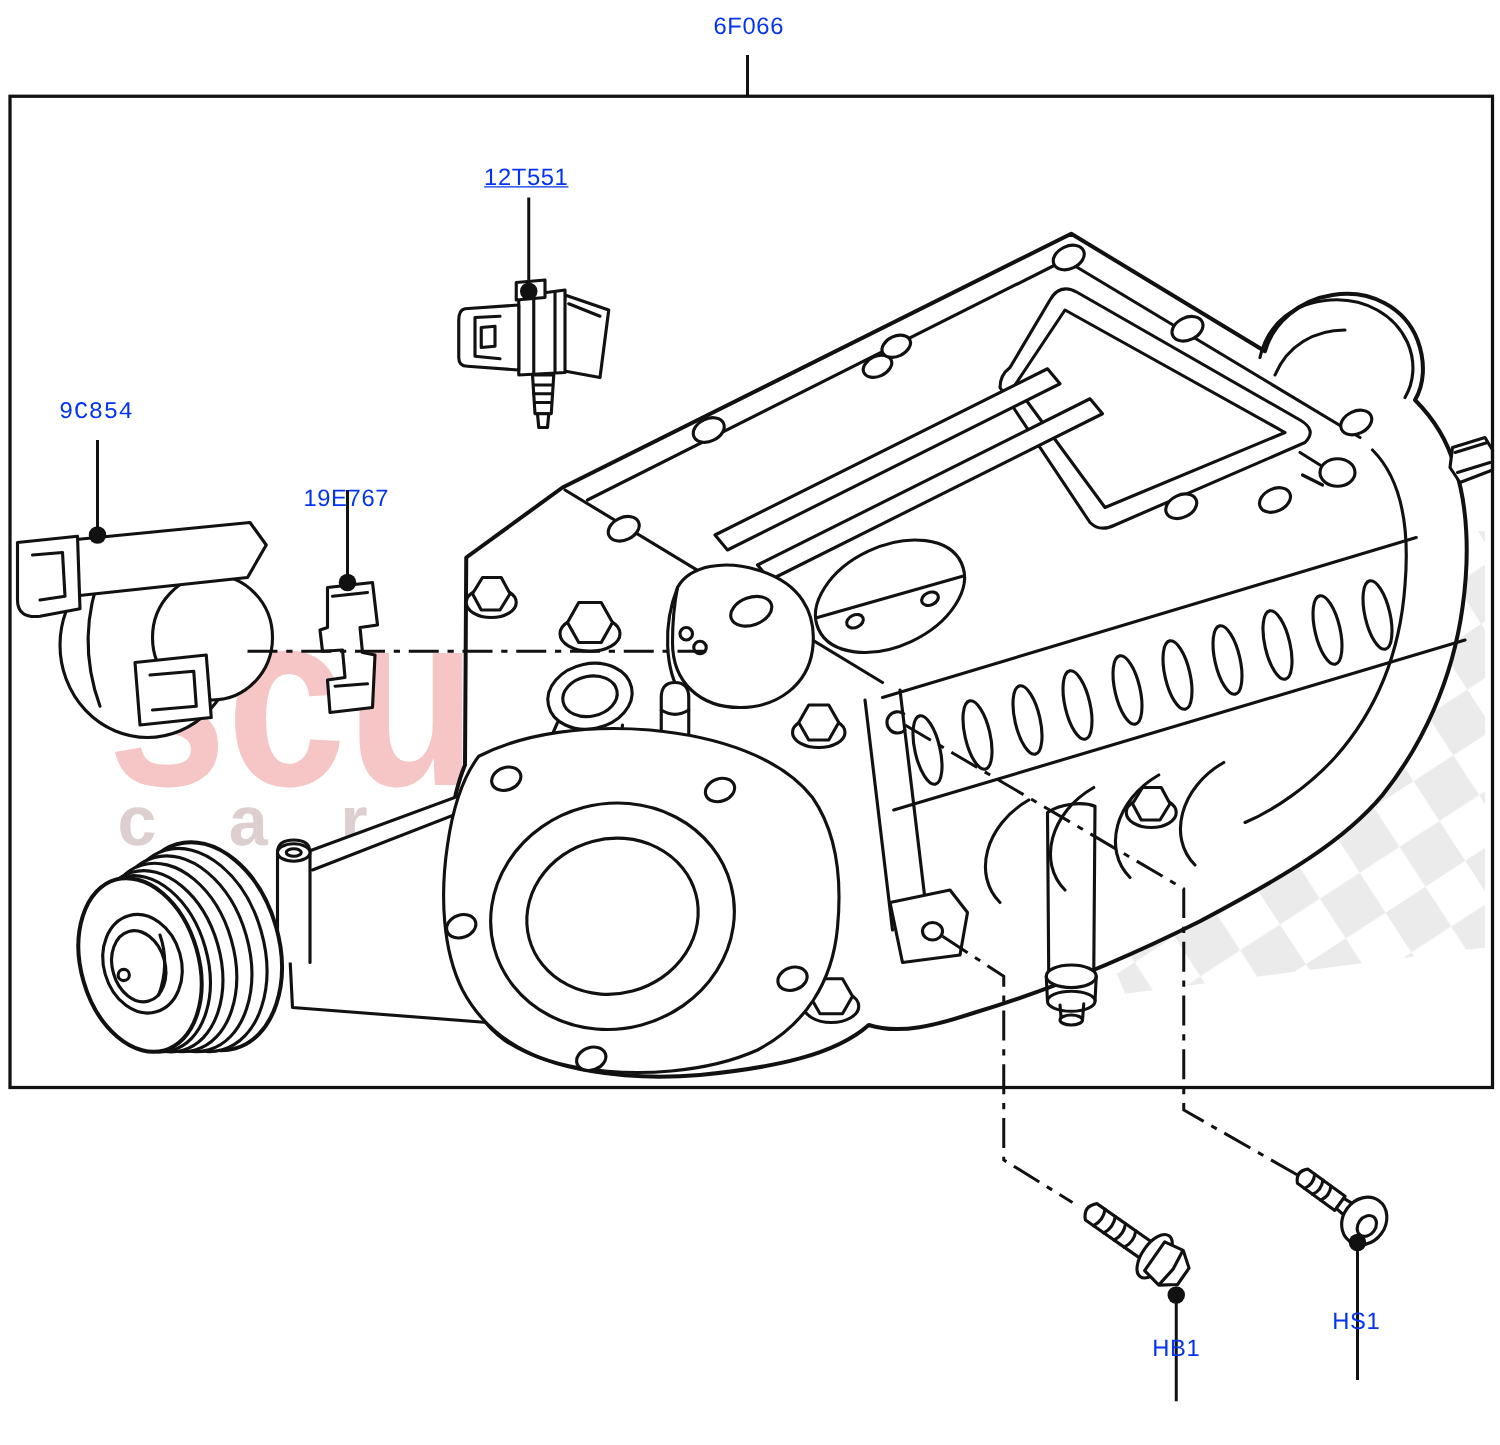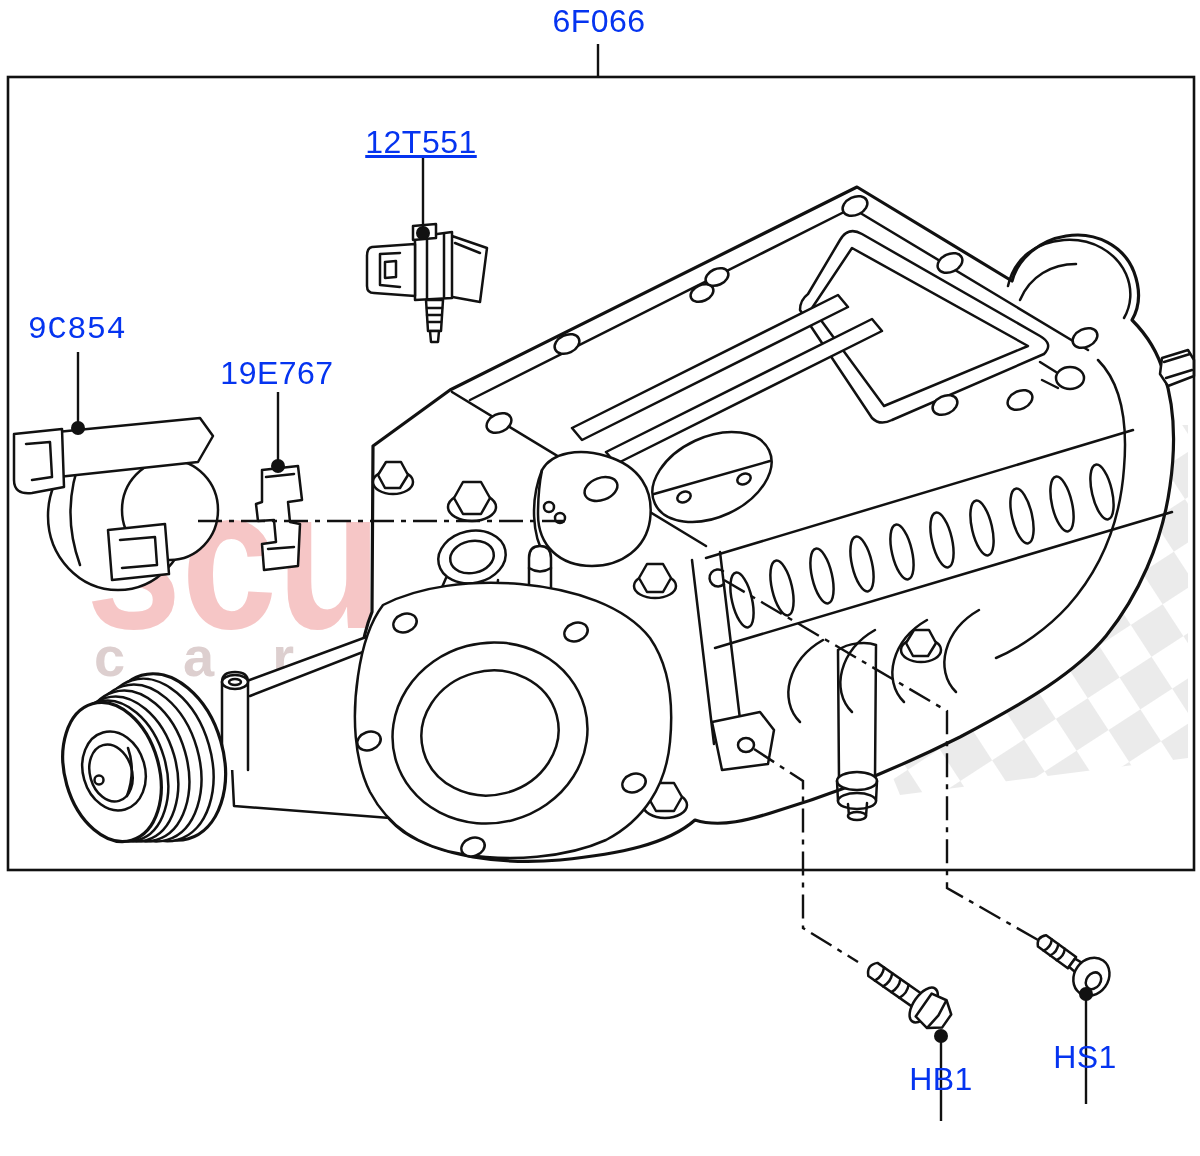--- a/index.html
+++ b/index.html
@@ -3,27 +3,27 @@
 <meta charset="utf-8">
 <style>
   html,body{margin:0;padding:0;background:#ffffff;}
   .stage{
     position:relative;width:1200px;height:1156px;background:#ffffff;
     font-family:"Liberation Sans", sans-serif;overflow:hidden;
   }
   .stage svg{position:absolute;left:0;top:0;}
   .part-label{
     position:absolute;transform:translateX(-50%);
-    color:#0534f0;font-size:32px;line-height:31px;white-space:nowrap;
+    color:#0534f0;font-size:19px;line-height:31px;white-space:nowrap;
     letter-spacing:0.5px;user-select:none;cursor:pointer;
   }
   .lbl-assembly{left:599px;top:6px;}
   .lbl-map-sensor{left:421px;top:127px;text-decoration:underline;}
   .lbl-actuator{left:77px;top:314px;font-family:Liberation Mono, monospace;}
-  .lbl-clip{left:277px;top:358px;text-align:center;}
+  .lbl-clip{left:277px;top:384px;text-align:center;}
   .lbl-hb1{left:941px;top:1064px;}
   .lbl-hs1{left:1085px;top:1042px;}
 </style>
 </head>
 <body>
 
 <div class="stage">
 
 <svg width="1200" height="1156" viewBox="0 0 1200 1156">
   <defs>

